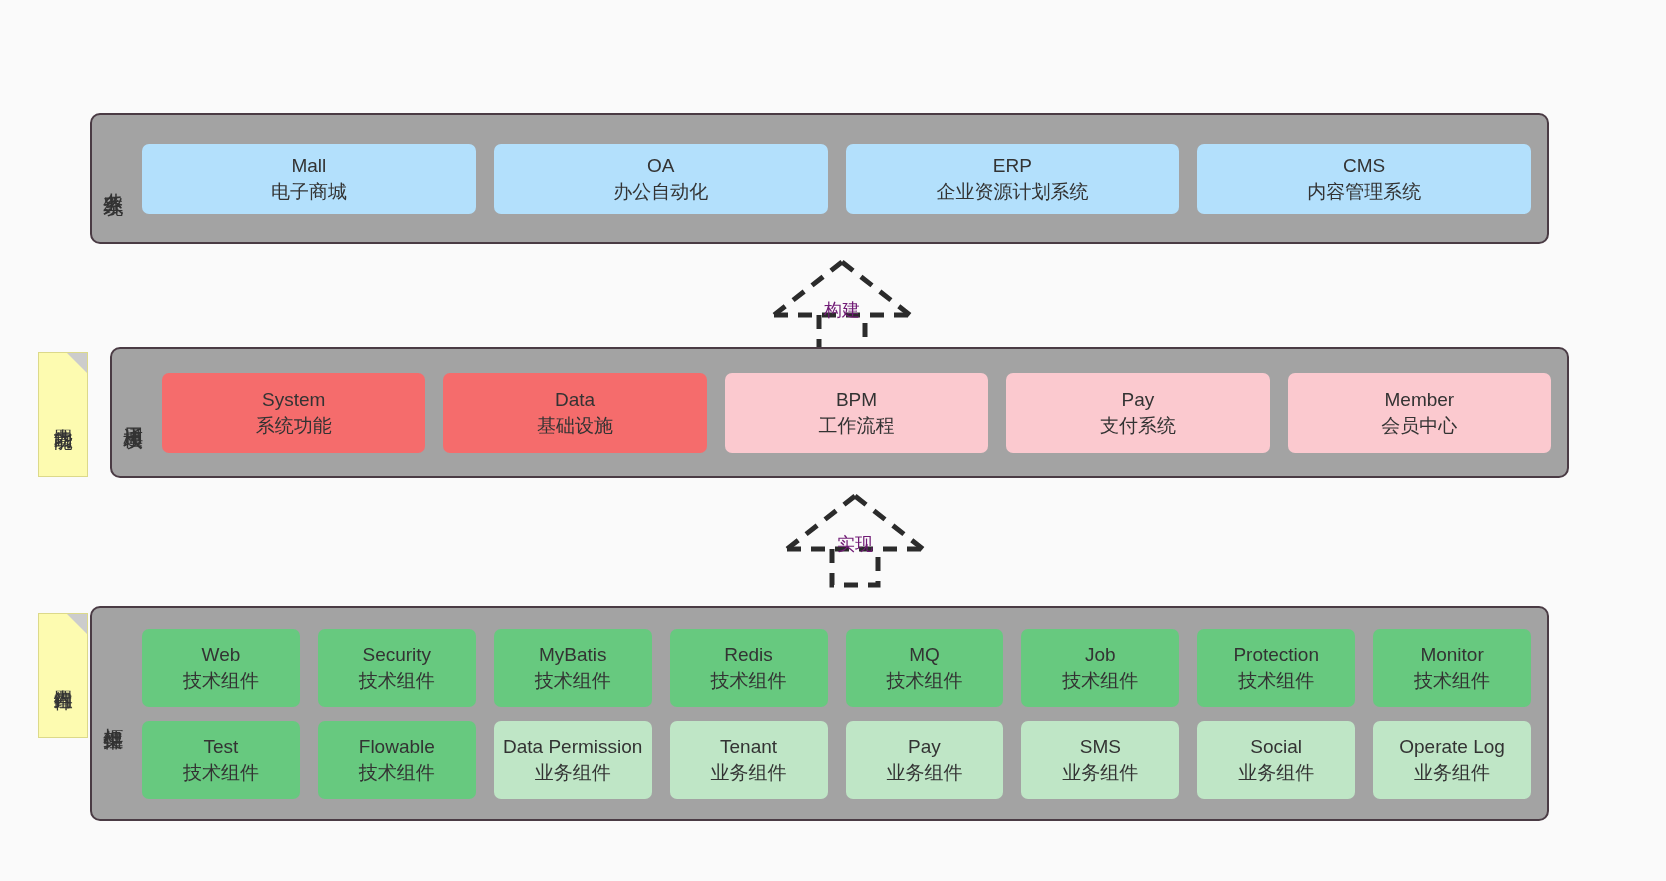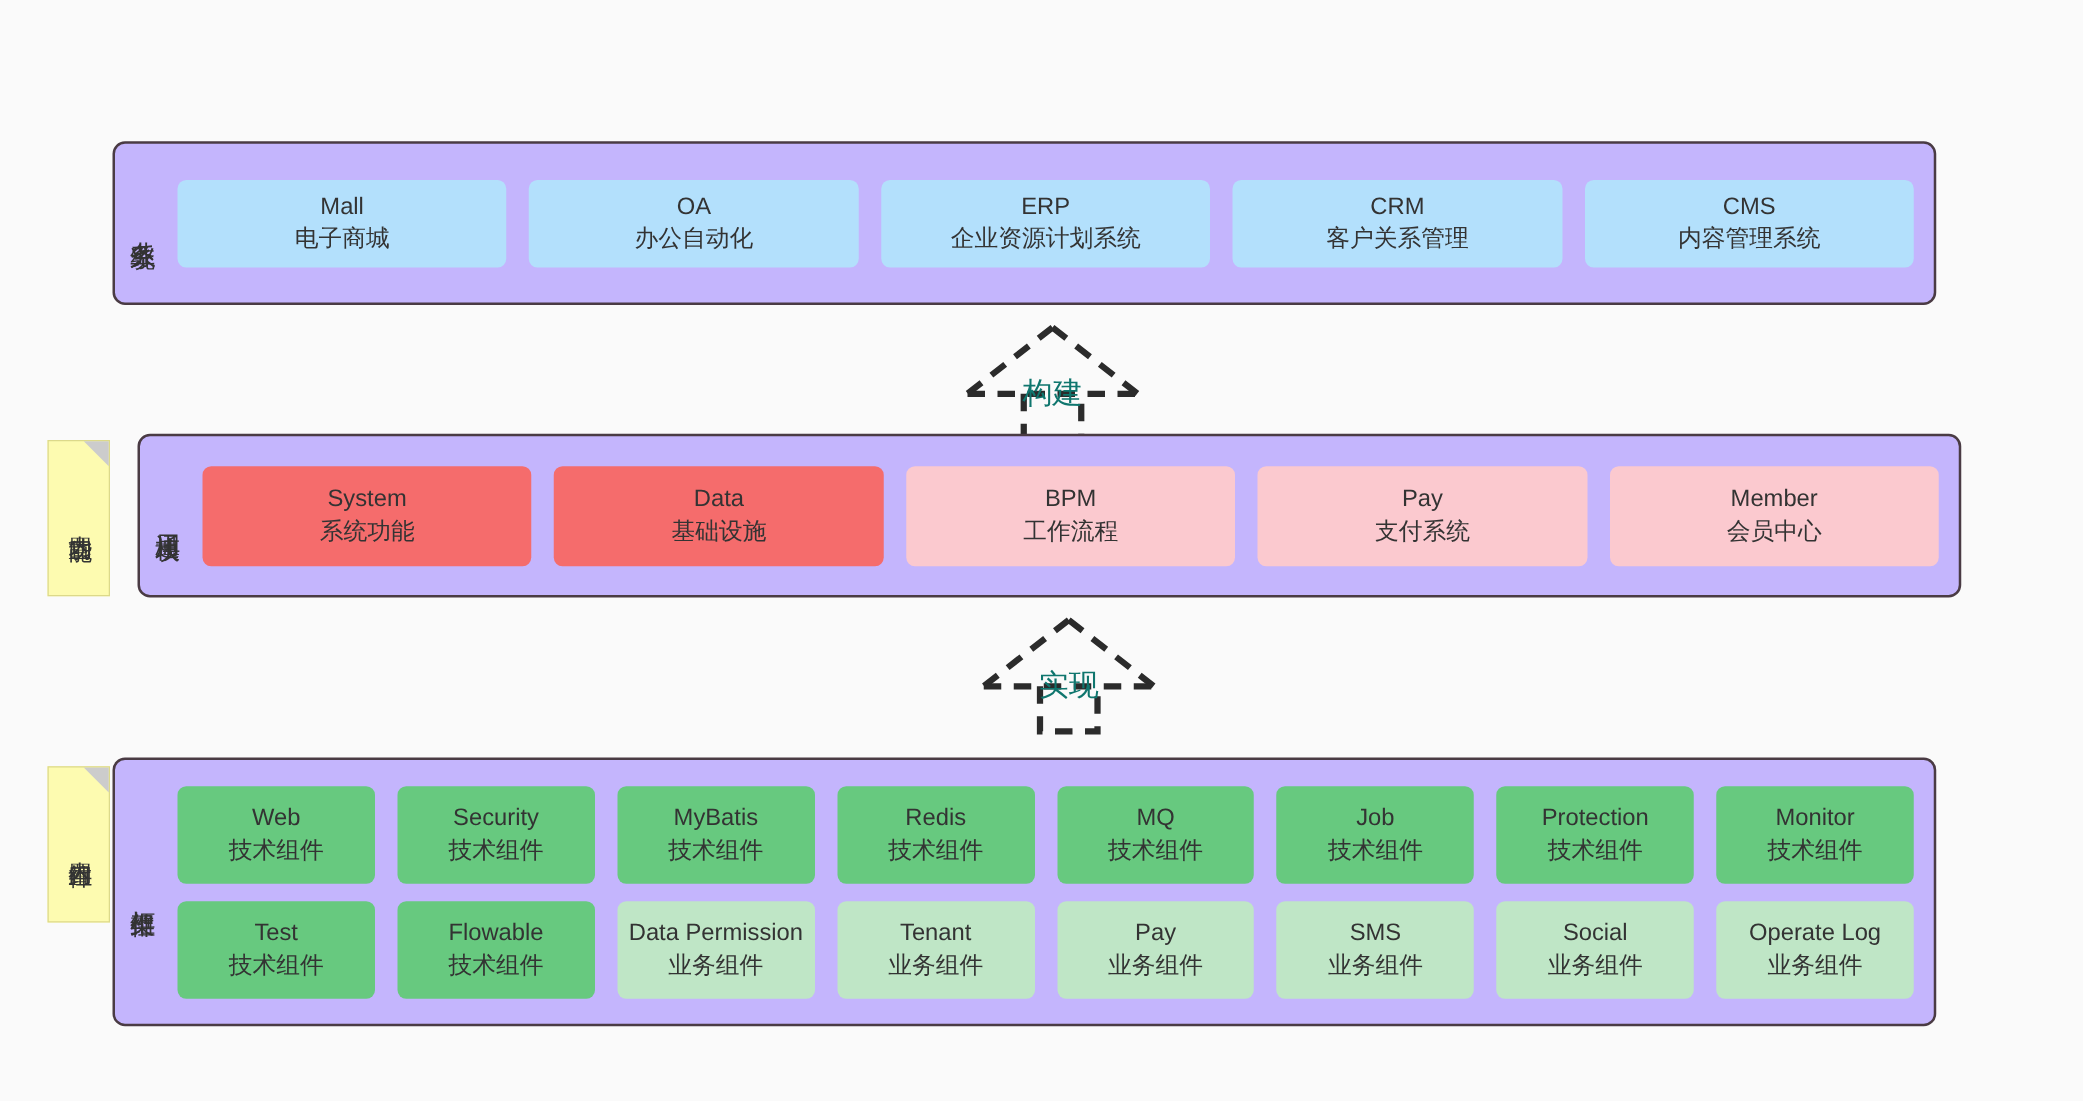--- a/index.html
+++ b/index.html
@@ -17,21 +17,21 @@
   }
 
   .canvas {
     position: absolute;
     inset: 0;
   }
 
   
   .layer {
     position: absolute;
-    background: #c4b5fd;
+    background: #a3a3a3;
     border: 2px solid #4a3b44;
     border-radius: 10px;
     box-sizing: border-box;
     display: flex;
     align-items: stretch;
   }
 
   .layer-title {
     flex: 0 0 auto;
     width: 42px;
@@ -134,22 +134,22 @@
   #connector-build    { left: 762px; top: 258px; }
   #connector-implement{ left: 775px; top: 492px; text-align: right; }
 
   .connector svg { position: absolute; inset: 0; overflow: visible; }
 
   .connector-label {
     position: absolute;
     left: 50%;
     top: 40px;
     transform: translateX(-50%);
-    font-size: 24px;
-    color: #0f766e;
+    font-size: 18px;
+    color: #701a75;
     background: transparent;
     white-space: nowrap;
     padding: 0 2px;
   }
 </style>
 </head>
 <body>
 
 <div class="canvas">
 
@@ -161,24 +161,20 @@
           <span class="card-main">Mall</span>
           <span class="card-sub">电子商城</span>
         </div>
         <div class="card c-blue">
           <span class="card-main">OA</span>
           <span class="card-sub">办公自动化</span>
         </div>
         <div class="card c-blue">
           <span class="card-main">ERP</span>
           <span class="card-sub">企业资源计划系统</span>
-        </div>
-        <div class="card c-blue">
-          <span class="card-main">CRM</span>
-          <span class="card-sub">客户关系管理</span>
         </div>
         <div class="card c-blue">
           <span class="card-main">CMS</span>
           <span class="card-sub">内容管理系统</span>
         </div>
       </div>
     </div>
   </div>
 
   <div class="connector" id="connector-build">

